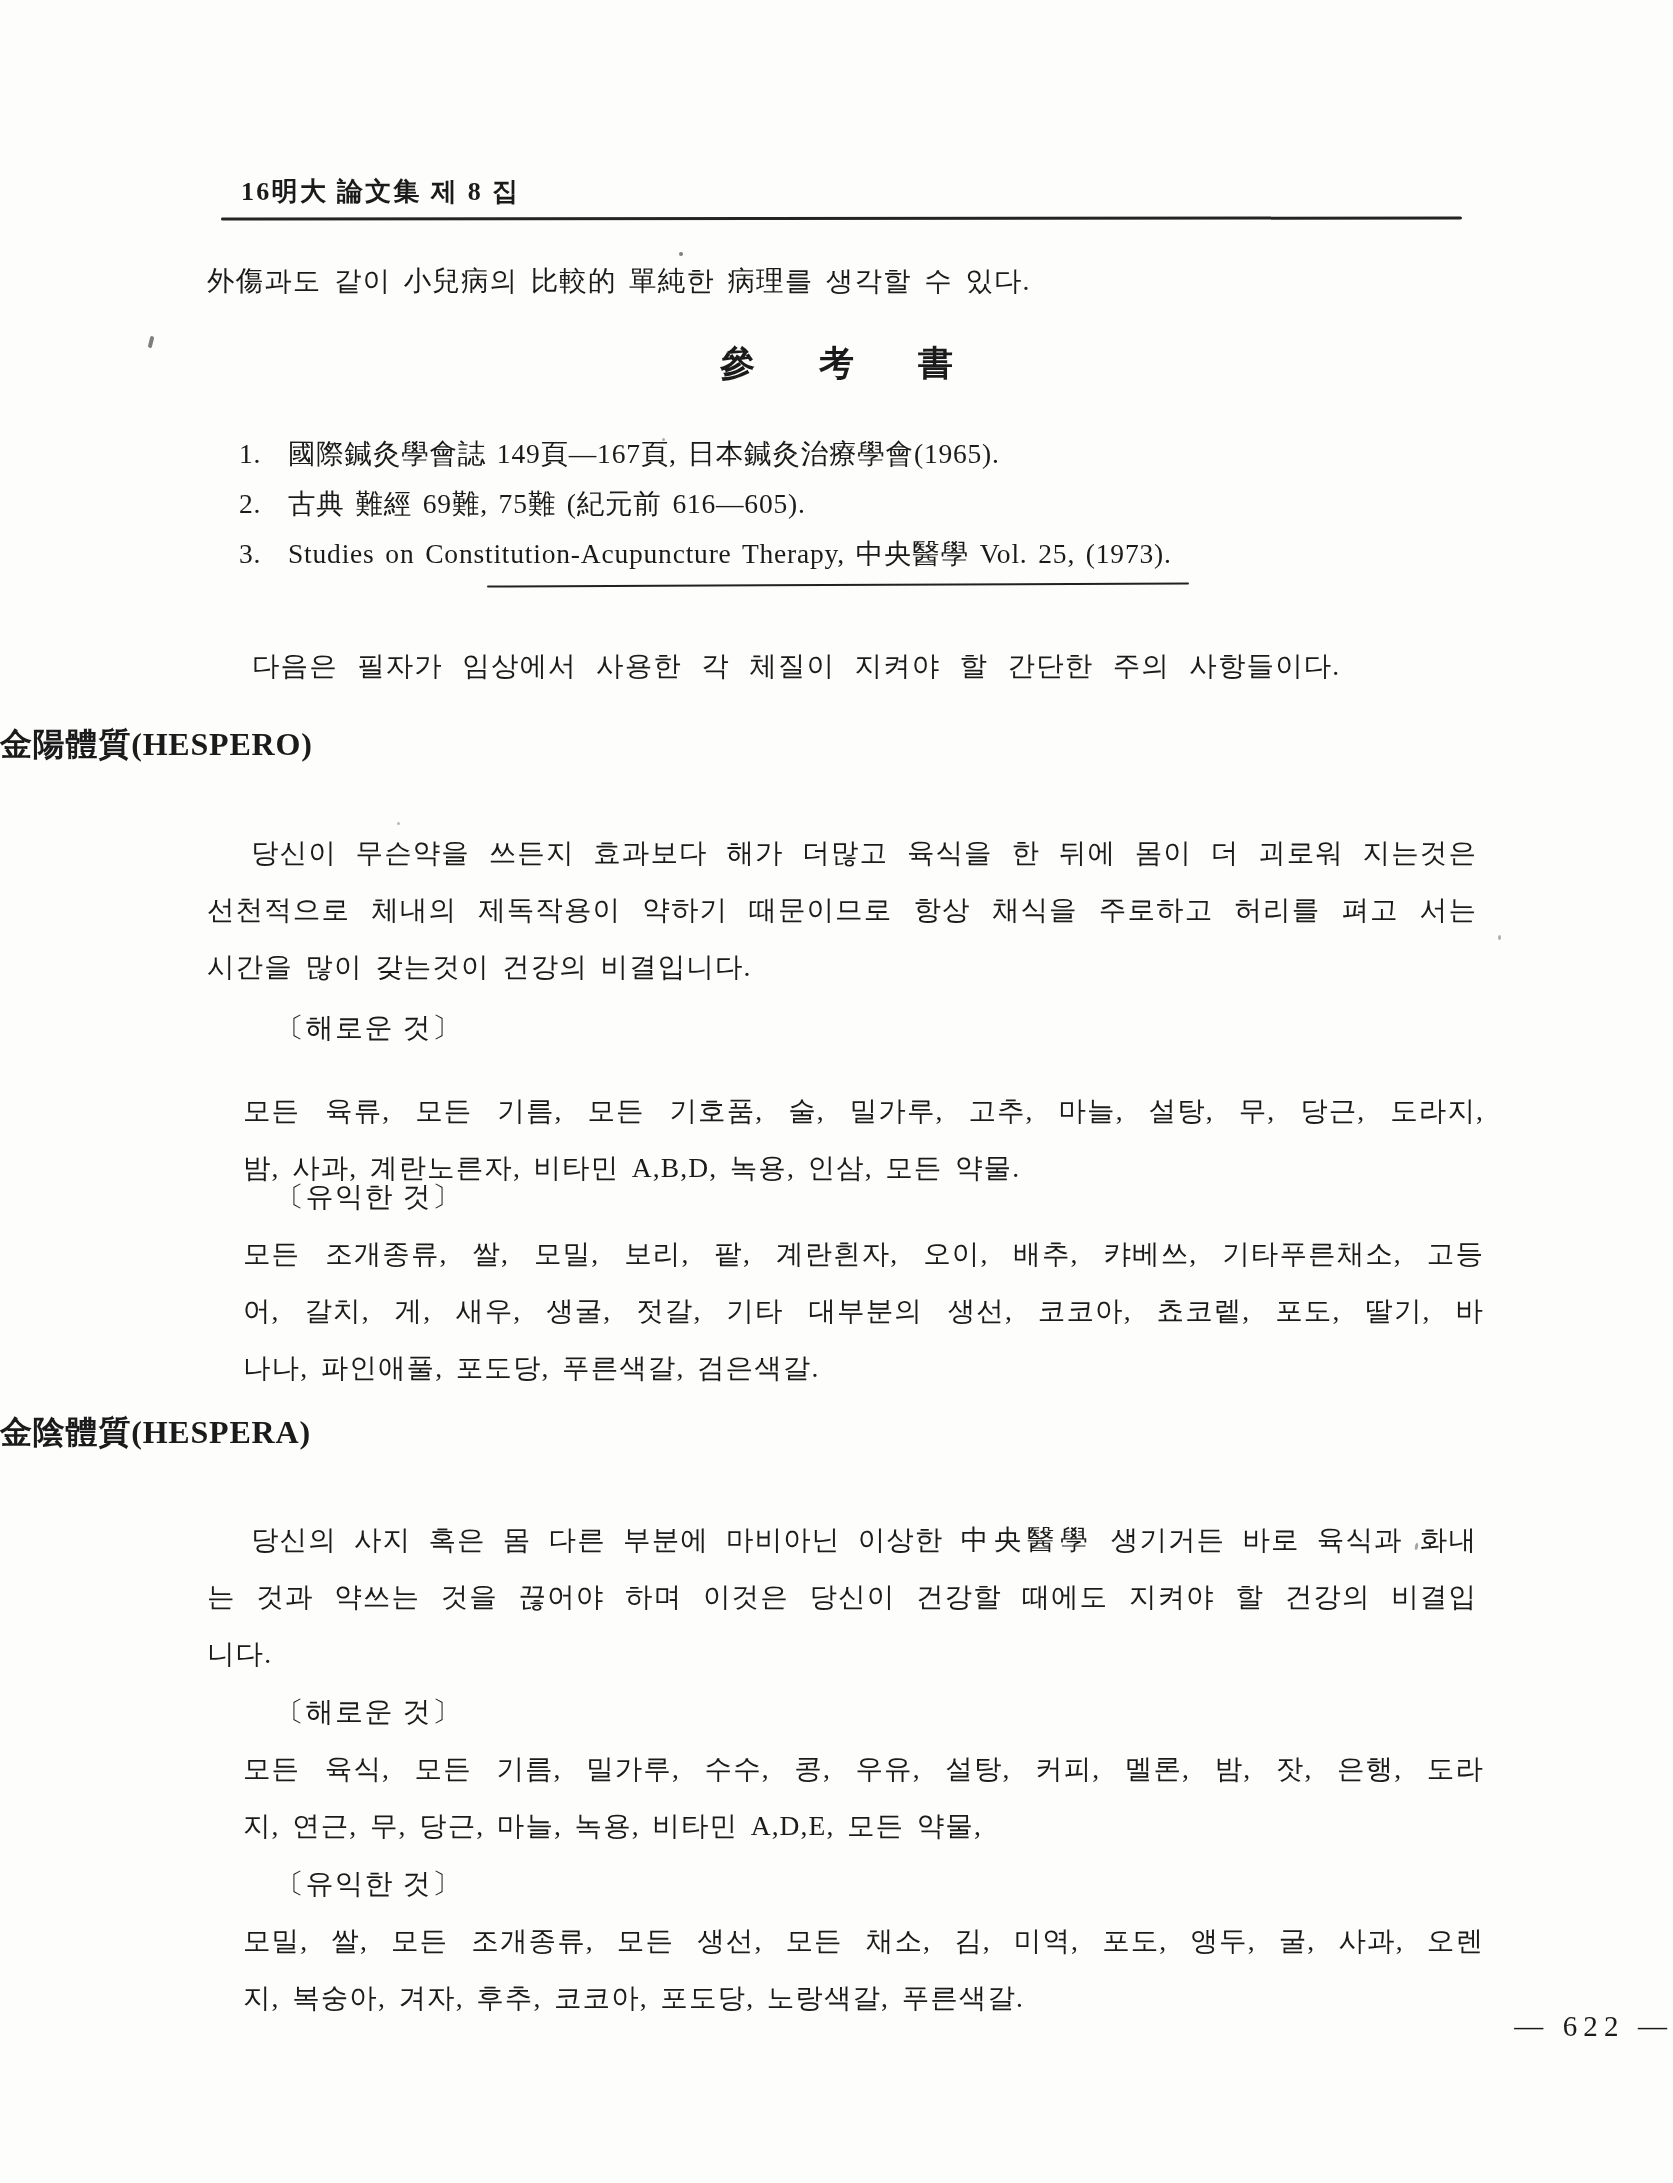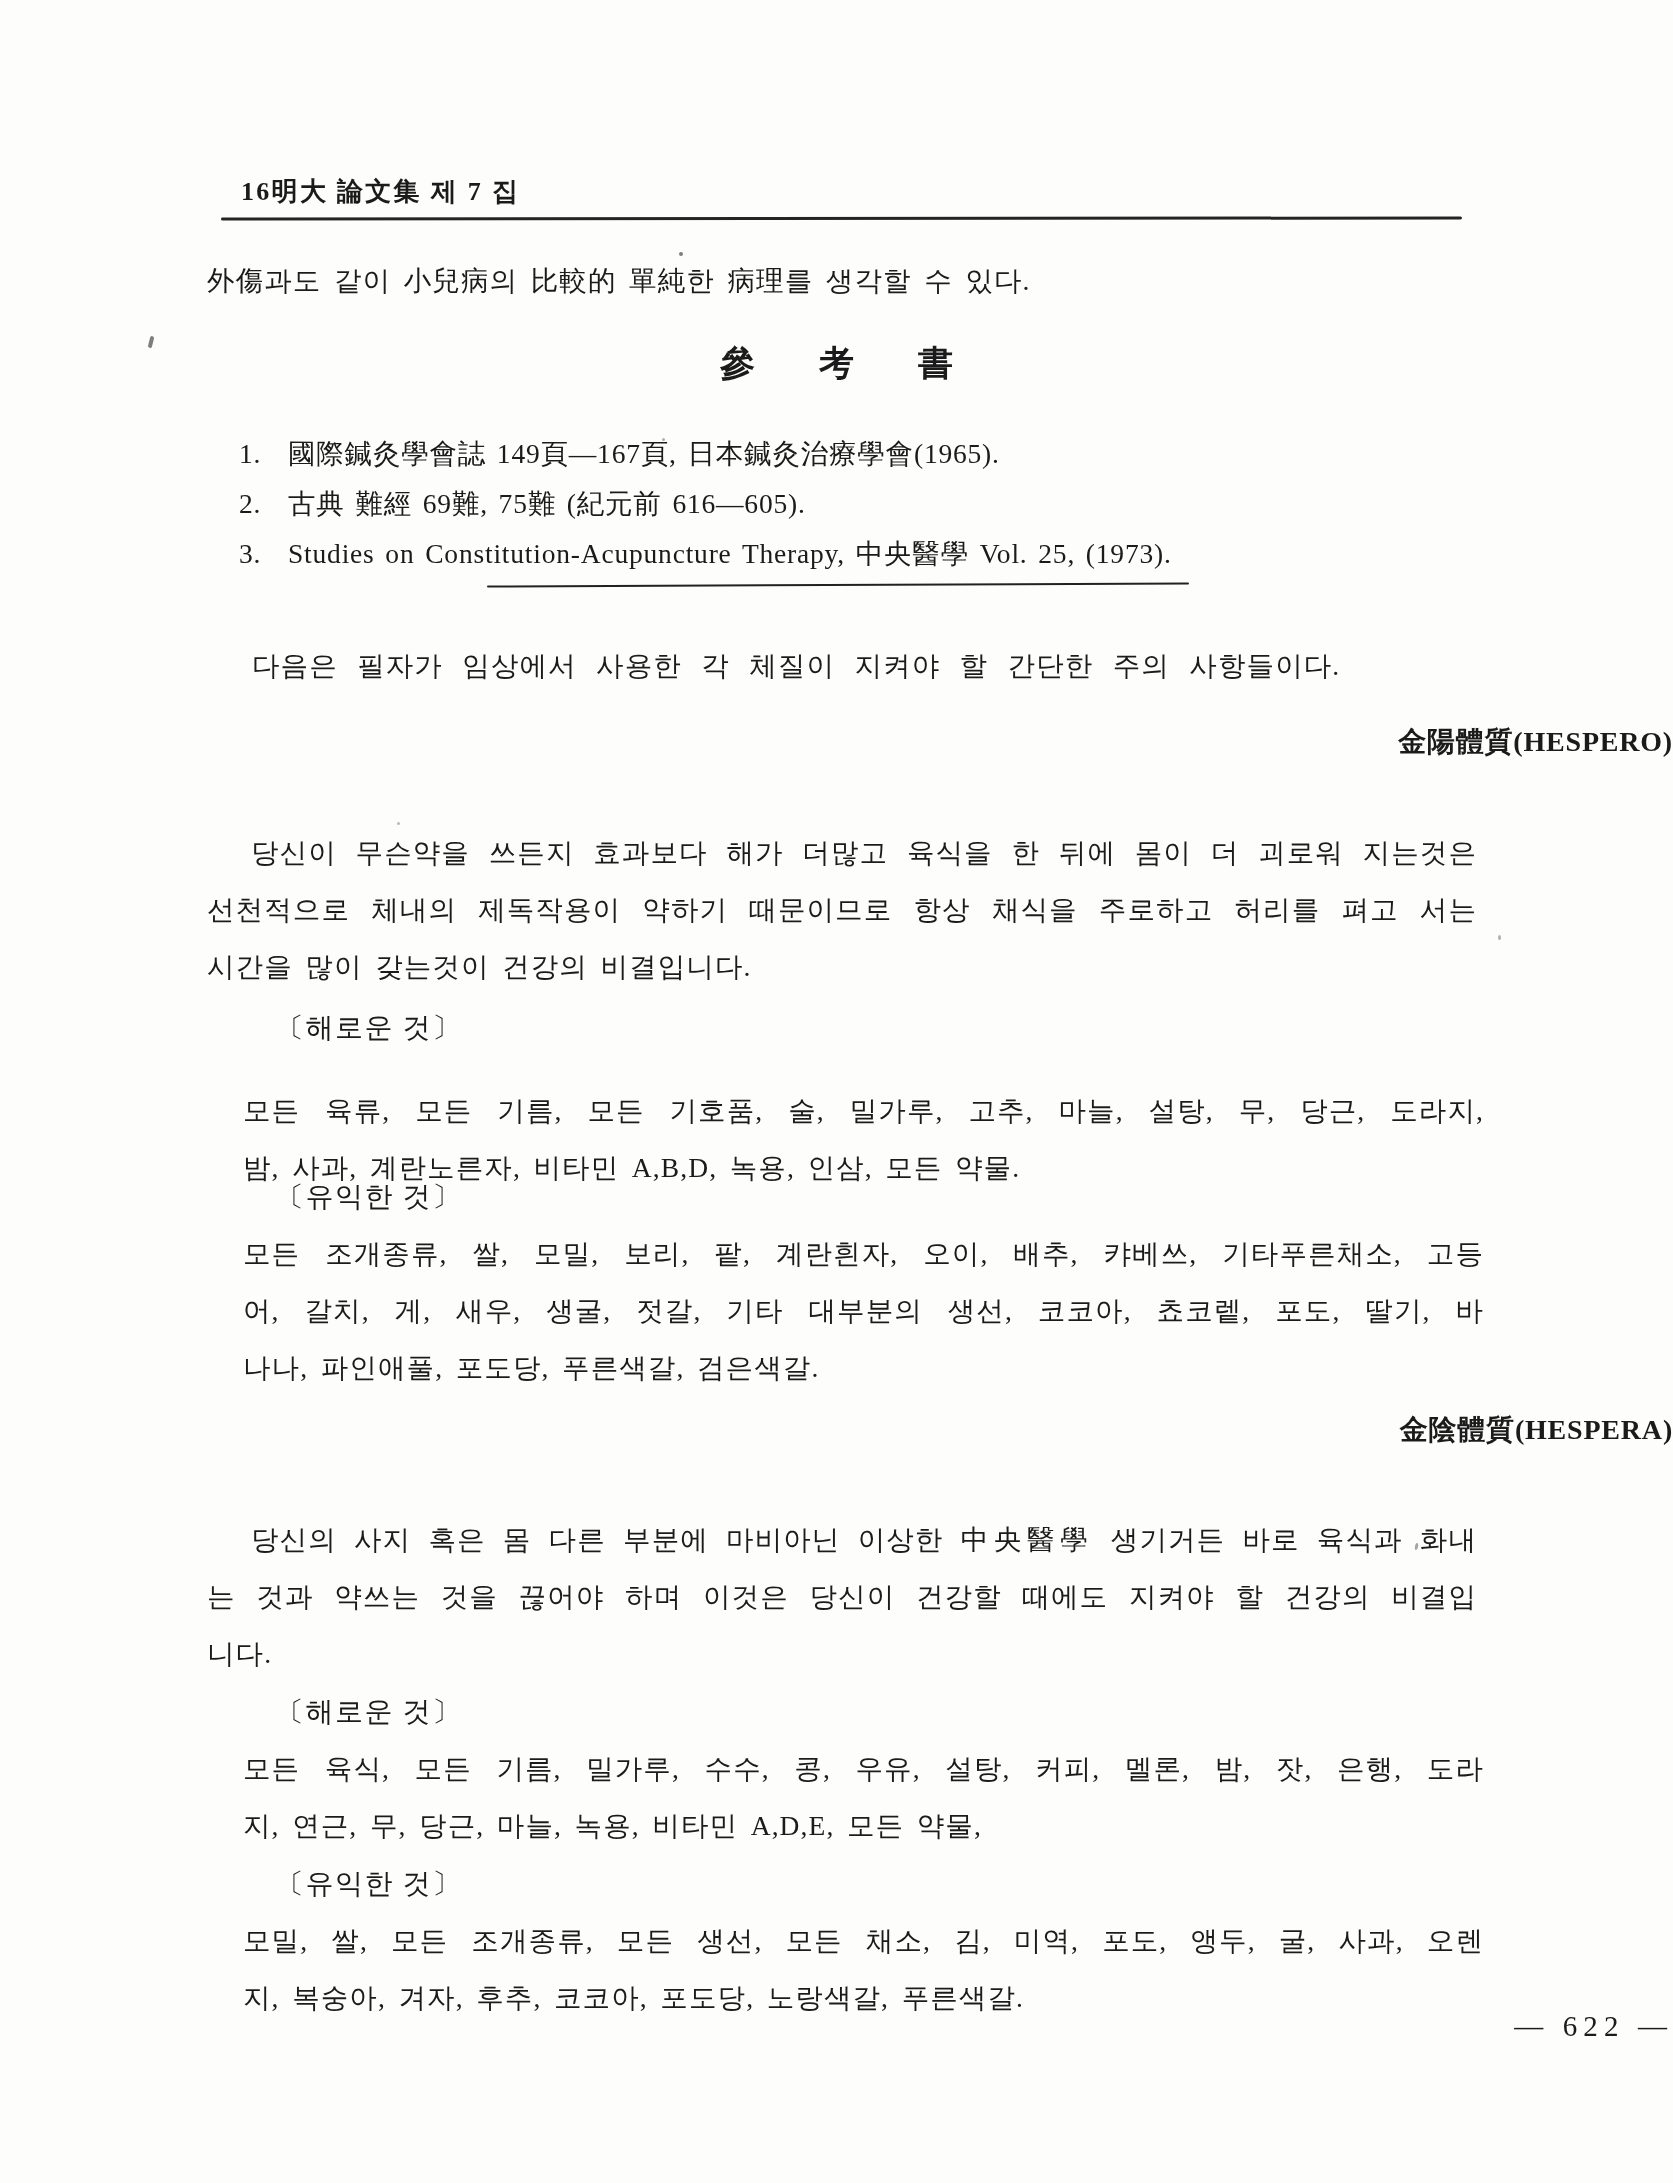--- a/index.html
+++ b/index.html
@@ -54,21 +54,21 @@
 
   .divider {
     top: 584px; left: 487px; width: 702px; height: 2.3px;
     background: #222; transform: rotate(-0.25deg); border-radius: 1.5px;
   }
 
   .note-line { top: 637px; left: 252px; width: 1281px; word-spacing: 11.4px; }
 
   .sec-title {
     left: 0; width: 1673px;
-    font-size: 28px; font-weight: bold; text-align: right;
+    font-size: 32px; font-weight: bold; text-align: left;
     letter-spacing: 0.8px;
   }
   .sec-title-1 { top: 723px; }
   .sec-title-2 { top: 1411px; }
 
   .para-block  { left: 207px; width: 1270px; }
   .list-block  { left: 243px; width: 1241px; }
   .cat-label   { left: 276px; font-size: 28px; line-height: 57px; letter-spacing: 1.5px; }
 
   .s1-body   { top: 824px; }
@@ -96,21 +96,21 @@
   .speck-d { top: 822px; left: 397px; width: 3.1px; height: 3.1px; opacity: .35; }
   .speck-e { top: 935px; left: 1498px; width: 3.1px; height: 5.3px; opacity: .4; }
   .speck-f { top: 1543px; left: 1415px; width: 3.1px; height: 6.9px; opacity: .45; transform: rotate(10deg); }
 </style>
 </head>
 <body>
 
 <div class="page">
 
   <div class="abs running-head">
-    <span class="pn">16</span><span>明大 論文集 제 7 집</span>
+    <span class="pn">16</span><span>明大 論文集 제 8 집</span>
   </div>
   <div class="abs head-rule"></div>
 
   <div class="abs bodytext intro-line">外傷과도 같이 小兒病의 比較的 單純한 病理를 생각할 수 있다.</div>
 
   <div class="abs ref-title">參考書</div>
 
   <div class="abs refs">
     <div class="ref-row">
       <span class="ref-num">1.</span>

